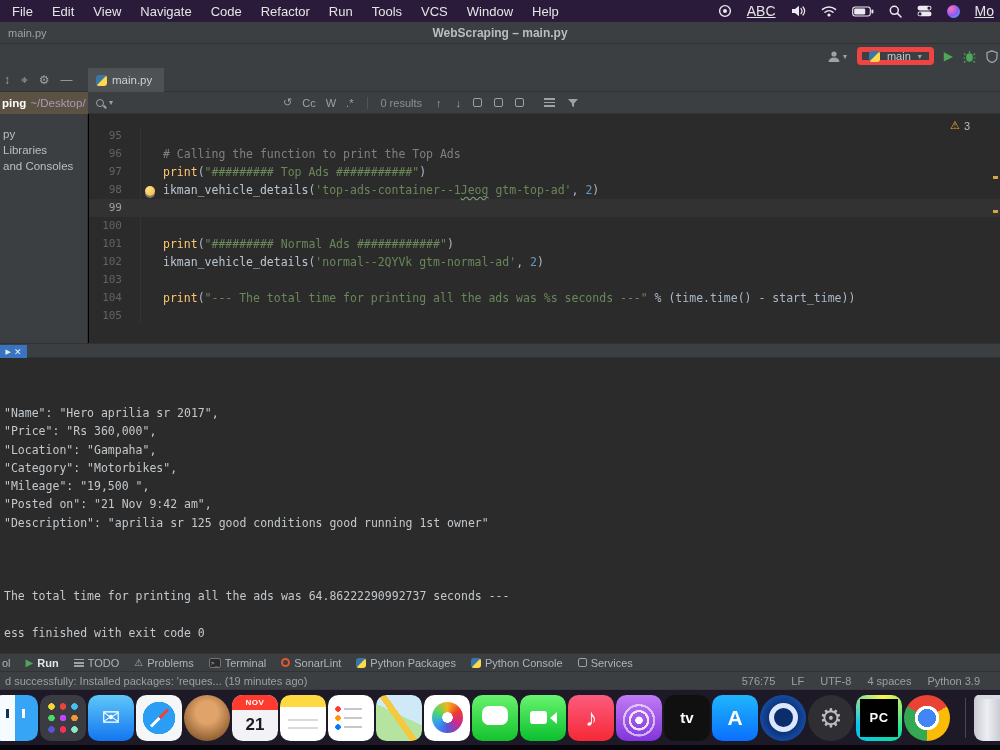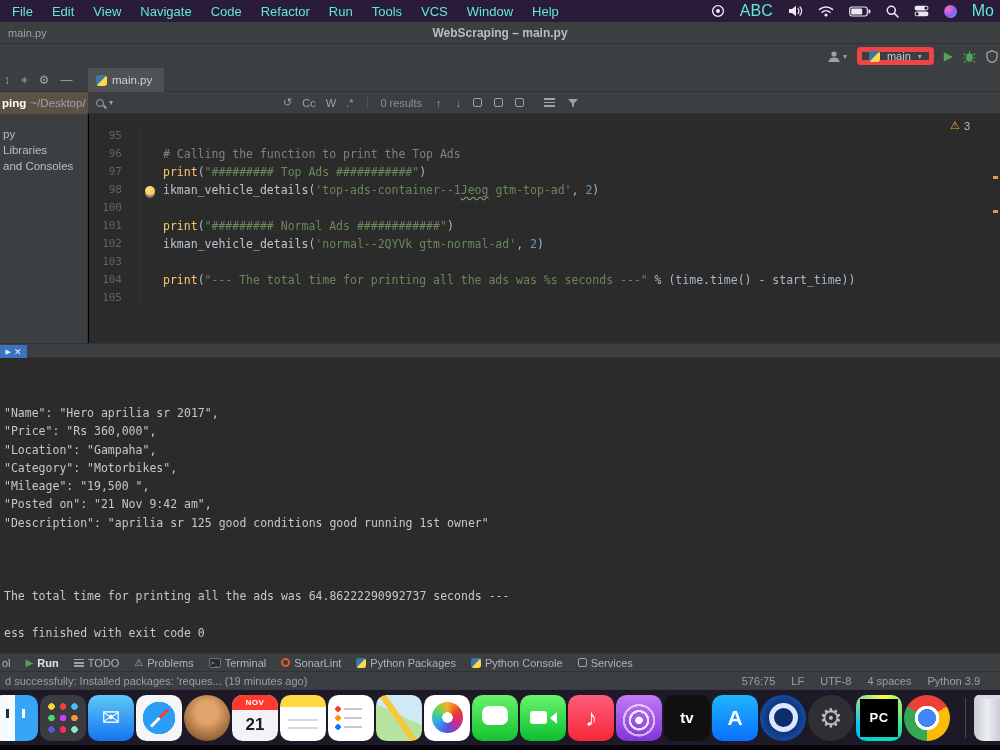--- a/index.html
+++ b/index.html
@@ -2,25 +2,25 @@
 <html><head>
 <meta charset="utf-8">
 <style>
   html,body{margin:0;padding:0;background:#000;}
   .screen{position:relative;width:1000px;height:750px;overflow:hidden;background:#000;
           font-family:"Liberation Sans",sans-serif;-webkit-font-smoothing:antialiased;}
   .screen *{box-sizing:border-box;}
 
   
   .menubar{position:absolute;left:0;top:0;width:1000px;height:22px;background:#2a1b3a;
-           display:flex;align-items:center;color:#5eead4;font-size:13px;}
+           display:flex;align-items:center;color:#e5e5e5;font-size:13px;}
   .menu-items{display:flex;gap:19px;padding-left:12px;}
   .menu-item{cursor:default;white-space:nowrap;}
   .menu-right{margin-left:auto;display:flex;align-items:center;gap:15px;padding-right:6px;}
-  .mb-txt{font-size:16px;}
+  .mb-txt{font-size:14px;text-decoration:underline;}
   .mb-ic{display:inline-flex;align-items:center;}
   .siri-orb{width:13px;height:13px;border-radius:50%;
             background:radial-gradient(circle at 32% 30%,#ff70b8,#8b5cf6 55%,#2fc7ff 95%);}
 
   
   .titlebar{position:absolute;left:0;top:22px;width:1000px;height:22px;background:#3c3f41;
             border-bottom:1px solid #323232;display:flex;align-items:center;}
   .title-left{position:absolute;left:8px;color:#9da2a6;font-size:11px;}
   .title-center{width:100%;text-align:center;color:#b9bdc1;font-size:12px;font-weight:bold;}
 
@@ -361,20 +361,21 @@
       <div class="proj-item">Libraries</div>
       <div class="proj-item">and Consoles</div>
     </div>
 
   <div class="editor">
     <div class="code-lines" id="code-lines">
         <div class="code-row"><span class="gutter-num">95</span><span class="code-text"></span></div>
         <div class="code-row"><span class="gutter-num">96</span><span class="code-text"><span class="tk-comment"># Calling the function to print the Top Ads</span></span></div>
         <div class="code-row"><span class="gutter-num">97</span><span class="code-text"><span class="tk-func">print</span><span class="tk-plain">(</span><span class="tk-string">"######### Top Ads ###########"</span><span class="tk-plain">)</span></span></div>
         <div class="code-row"><span class="gutter-num">98</span><span class="code-text"><span class="tk-fncall">ikman_vehicle_details</span><span class="tk-plain">(</span><span class="tk-string">'top-ads-container--1</span><span class="tk-string-typo">Jeog</span><span class="tk-string"> gtm-top-ad'</span><span class="tk-plain">, </span><span class="tk-number">2</span><span class="tk-plain">)</span></span></div>
+        <div class="code-row current"><span class="gutter-num">99</span><span class="code-text"></span></div>
         <div class="code-row"><span class="gutter-num">100</span></div>
         <div class="code-row"><span class="gutter-num">101</span><span class="code-text"><span class="tk-func">print</span><span class="tk-plain">(</span><span class="tk-string">"######### Normal Ads ############"</span><span class="tk-plain">)</span></span></div>
         <div class="code-row"><span class="gutter-num">102</span><span class="code-text"><span class="tk-fncall">ikman_vehicle_details</span><span class="tk-plain">(</span><span class="tk-string">'normal--2QYVk gtm-normal-ad'</span><span class="tk-plain">, </span><span class="tk-number">2</span><span class="tk-plain">)</span></span></div>
         <div class="code-row"><span class="gutter-num">103</span><span class="code-text"></span></div>
         <div class="code-row"><span class="gutter-num">104</span><span class="code-text"><span class="tk-func">print</span><span class="tk-plain">(</span><span class="tk-string">"--- The total time for printing all the ads was %s seconds ---"</span><span class="tk-plain"> % (time.time() - start_time))</span></span></div>
         <div class="code-row"><span class="gutter-num">105</span><span class="code-text"></span></div>
       </div>
     <span class="bulb"></span>
     <div class="inspections">
       <span class="warn-glyph">⚠</span>

